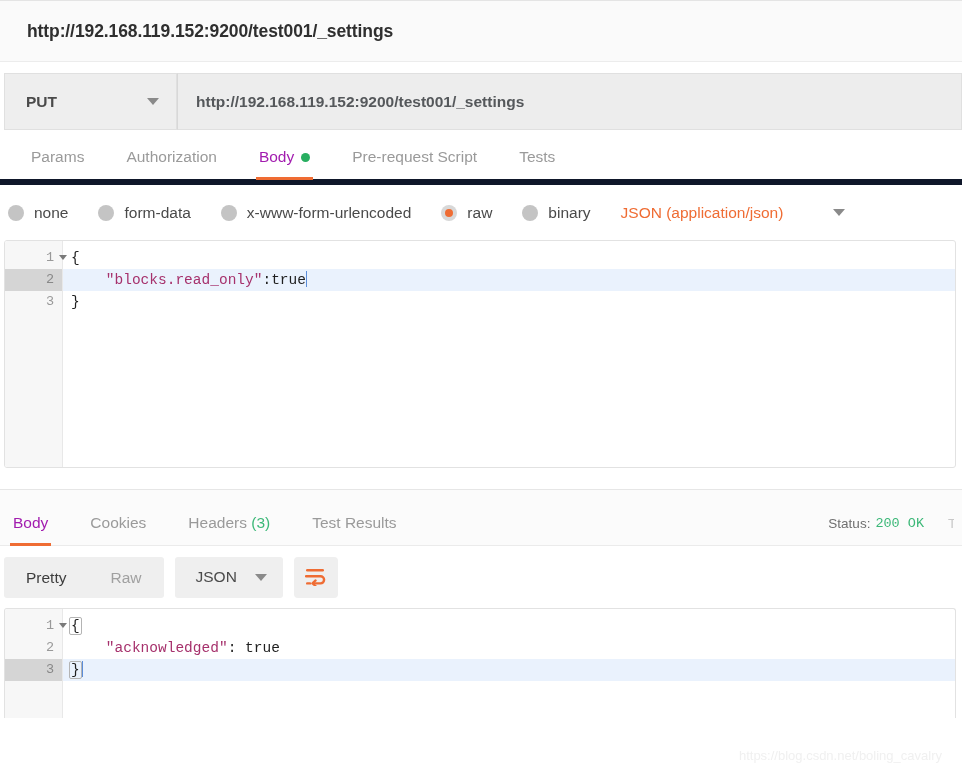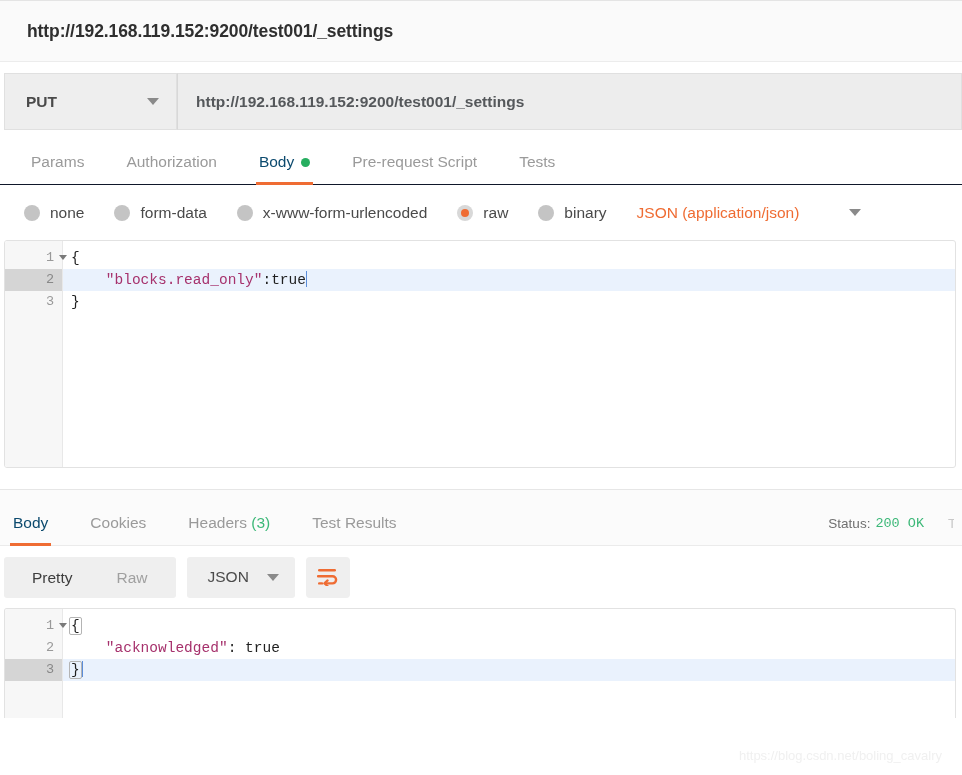--- a/index.html
+++ b/index.html
@@ -70,33 +70,33 @@
     border-right: 6px solid transparent;
     border-top: 7px solid #8a8a8a;
     display: inline-block;
   }
 
   
   #req-tabs {
     display: flex;
     align-items: flex-end;
     height: 51px;
-    border-bottom: 1px solid #0f172a;
+    border-bottom: 6px solid #0f172a;
     padding-left: 10px;
     margin-top: 4px;
   }
   .tab {
     font-size: 15.5px;
     color: #9a9a9a;
     padding: 0 21px 13px 21px;
     cursor: pointer;
     position: relative;
     white-space: nowrap;
   }
-  .tab.active { color: #0c4a6e; }
+  .tab.active { color: #a21caf; }
   .tab.active::after {
     content: "";
     position: absolute;
     left: 18px; right: 18px; bottom: -1px;
     height: 3px;
     background: #ef6c33;
   }
   .tab .count { color: #3cb878; }
   .dot-green {
     display: inline-block;
@@ -106,21 +106,20 @@
     margin-left: 7px;
     vertical-align: middle;
   }
 
   
   #body-type-row {
     display: flex;
     align-items: center;
     height: 55px;
     padding-left: 8px;
-    margin-left: 16px;
   }
   .radio-item {
     display: flex;
     align-items: center;
     margin-right: 30px;
     cursor: pointer;
     font-size: 15.5px;
     color: #4a4a4a;
   }
   .radio {
@@ -268,21 +267,21 @@
     height: 62px;
     padding-left: 4px;
     gap: 11px;
   }
   #format-group {
     background: #efefef;
     border-radius: 3px;
     display: flex;
     align-items: center;
     height: 41px;
-    padding: 0 6px;
+    padding: 0 0;
   }
   .format-btn {
     font-size: 15.5px;
     color: #a0a0a0;
     padding: 0 22px;
     cursor: pointer;
     line-height: 41px;
   }
   .format-btn.active { color: #3d3d3d; }
   #lang-select {

